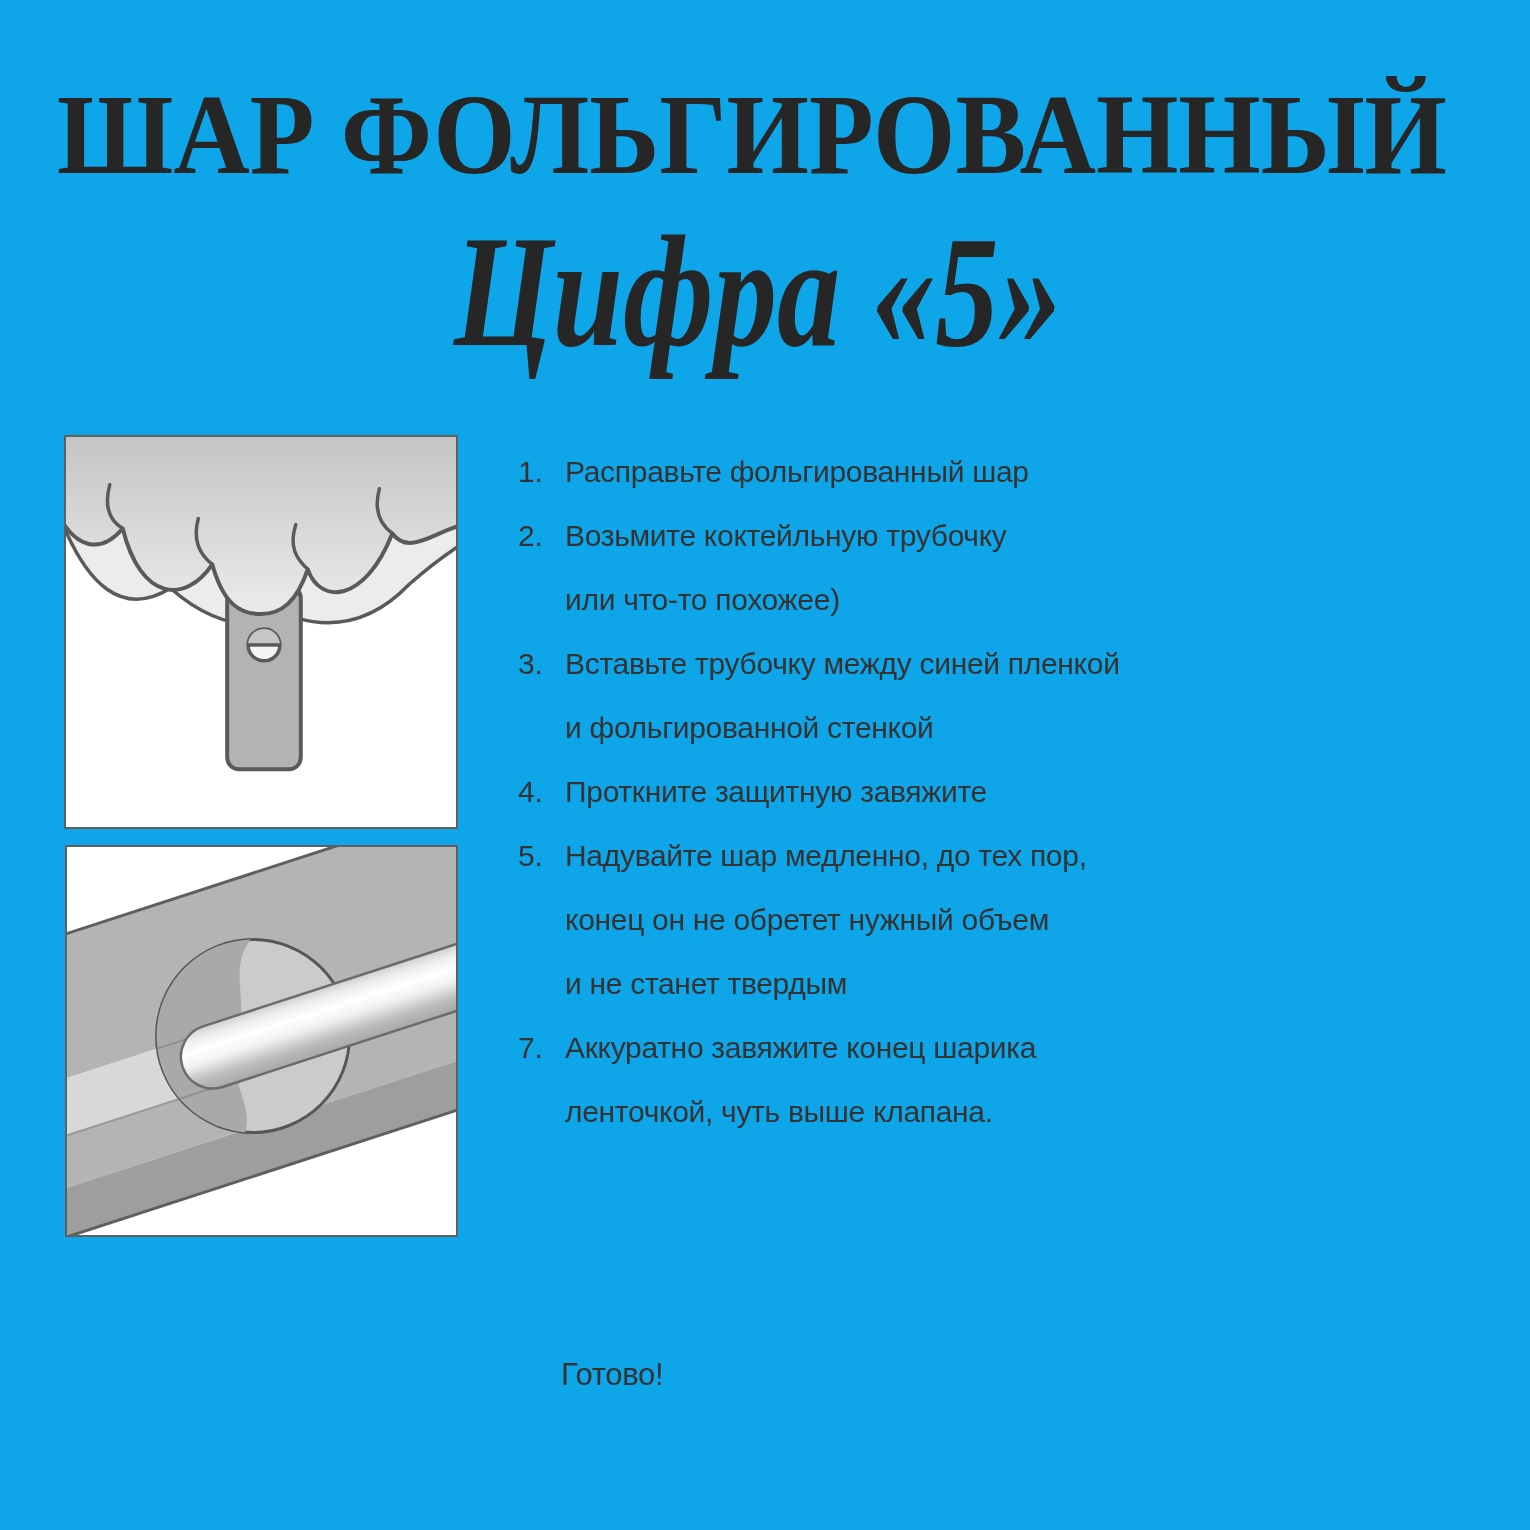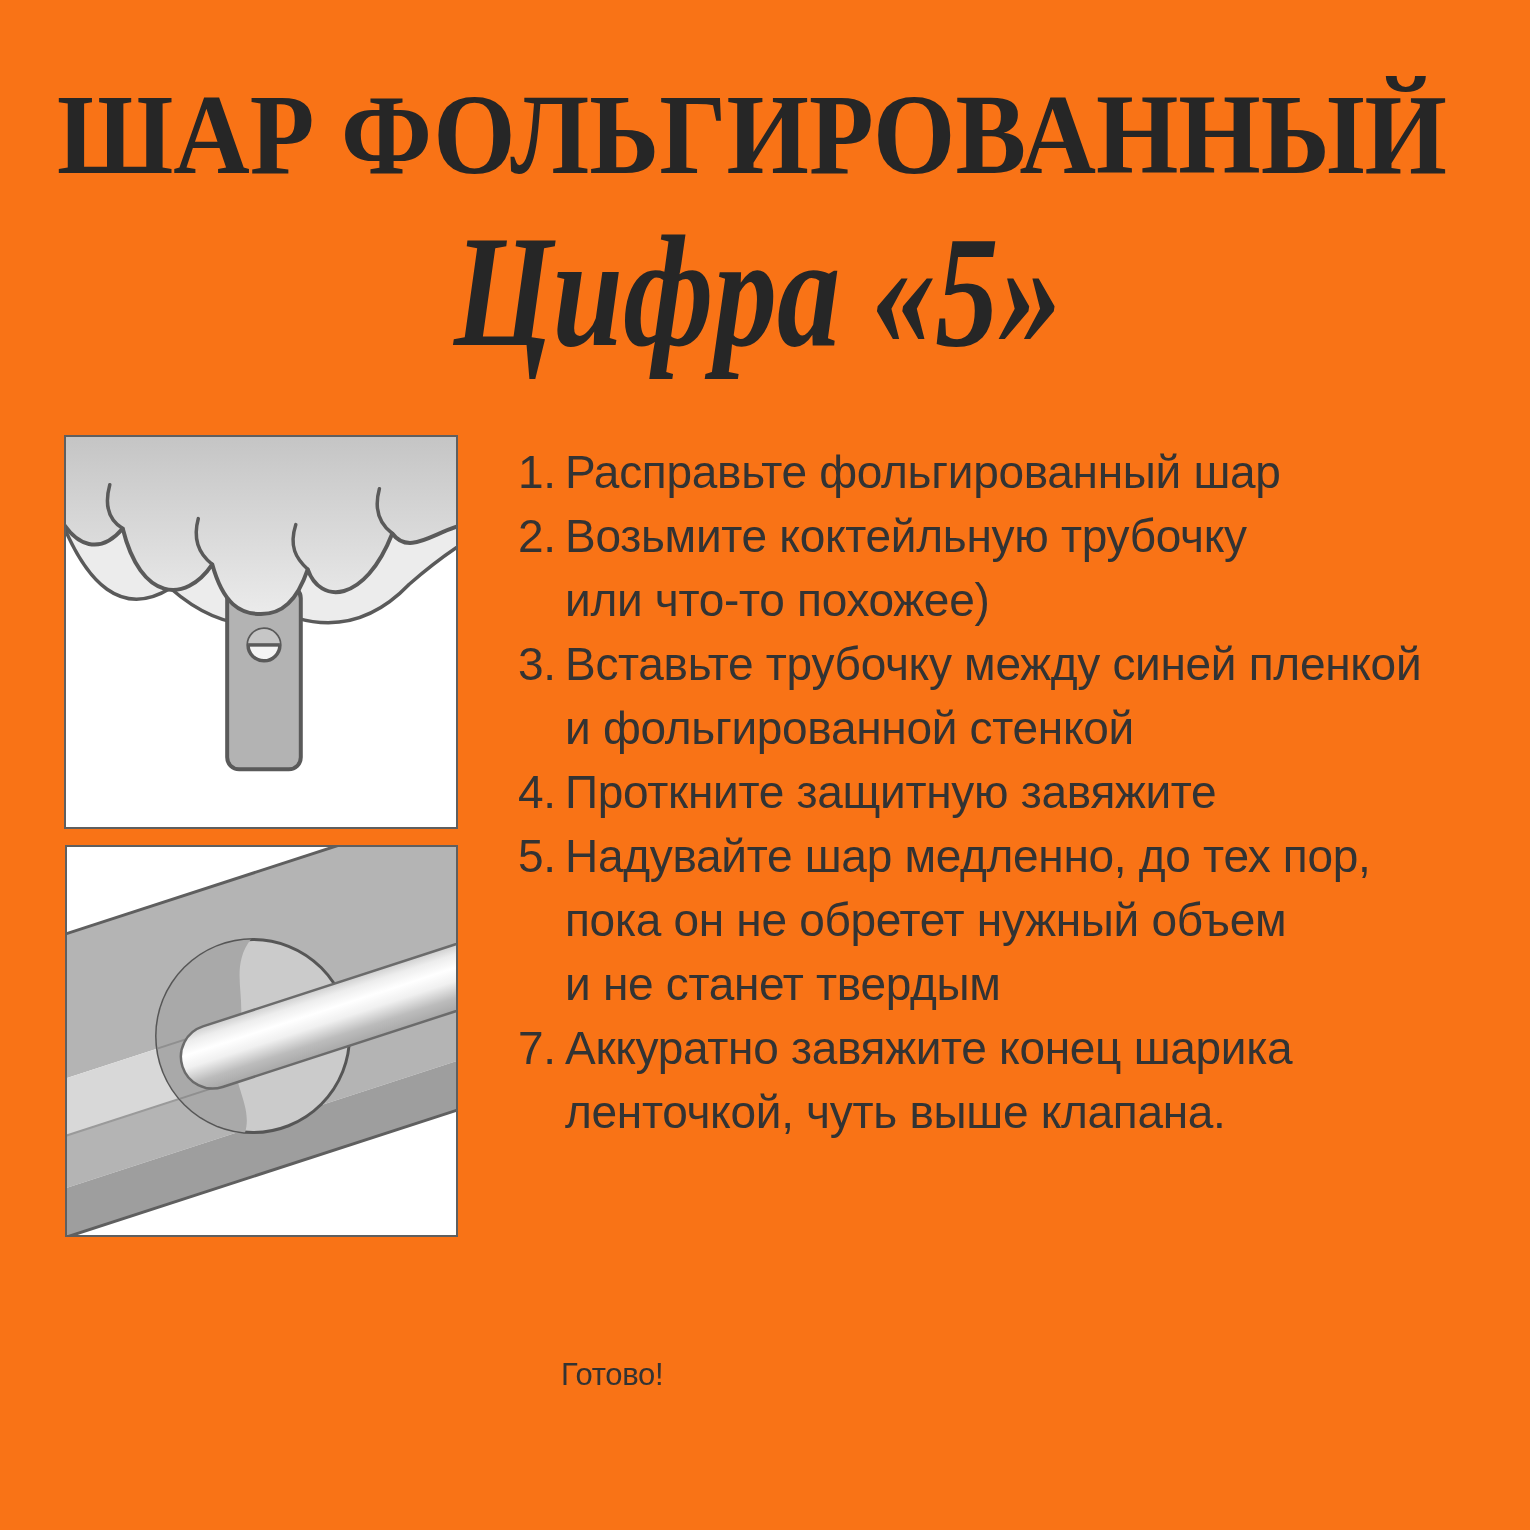--- a/index.html
+++ b/index.html
@@ -1,20 +1,20 @@
 <!DOCTYPE html>
 <html><head>
 <meta charset="utf-8">
 <style>
   html, body { margin: 0; padding: 0; background: #ffffff; }
   .page {
     position: relative;
     width: 1530px;
     height: 1530px;
-    background: #f97316;
+    background: #0ea5e9;
     overflow: hidden;
     font-family: "Liberation Sans", sans-serif;
     color: #333333;
   }
   .title-svg {
     position: absolute;
     left: 0; top: 0;
     width: 1530px; height: 410px;
   }
   .illus {
@@ -22,21 +22,21 @@
     border: 2px solid #5f5f5f;
     background: #ffffff;
     box-sizing: border-box;
   }
   #box1 { left: 64px; top: 435px; width: 394px; height: 394px; }
   #box2 { left: 65px; top: 845px; width: 393px; height: 392px; }
   .illus svg { display: block; width: 100%; height: 100%; }
   .steps {
     position: absolute;
     left: 518px; top: 440px;
-    font-size: 46px;
+    font-size: 30px;
     line-height: 64px;
     letter-spacing: -0.3px;
     white-space: nowrap;
     color: #333333;
   }
   .ln .num {
     display: inline-block;
     width: 47px;
   }
   .done {
@@ -147,21 +147,21 @@
   </div>
 
   <div class="steps">
     <div class="ln"><span class="num">1.</span><span class="txt">Расправьте фольгированный шар</span></div>
     <div class="ln"><span class="num">2.</span><span class="txt">Возьмите коктейльную трубочку</span></div>
     <div class="ln"><span class="num"></span><span class="txt">или что-то похожее)</span></div>
     <div class="ln"><span class="num">3.</span><span class="txt">Вставьте трубочку между синей пленкой</span></div>
     <div class="ln"><span class="num"></span><span class="txt">и фольгированной стенкой</span></div>
     <div class="ln"><span class="num">4.</span><span class="txt">Проткните защитную завяжите</span></div>
     <div class="ln"><span class="num">5.</span><span class="txt">Надувайте шар медленно, до тех пор,</span></div>
-    <div class="ln"><span class="num"></span><span class="txt">пока он не обретет нужный объем</span></div>
+    <div class="ln"><span class="num"></span><span class="txt">конец он не обретет нужный объем</span></div>
     <div class="ln"><span class="num"></span><span class="txt">и не станет твердым</span></div>
     <div class="ln"><span class="num">7.</span><span class="txt">Аккуратно завяжите конец шарика</span></div>
     <div class="ln"><span class="num"></span><span class="txt">ленточкой, чуть выше клапана.</span></div>
   </div>
 
   <div class="done">Готово!</div>
 
 </div>
 
 </body></html>

